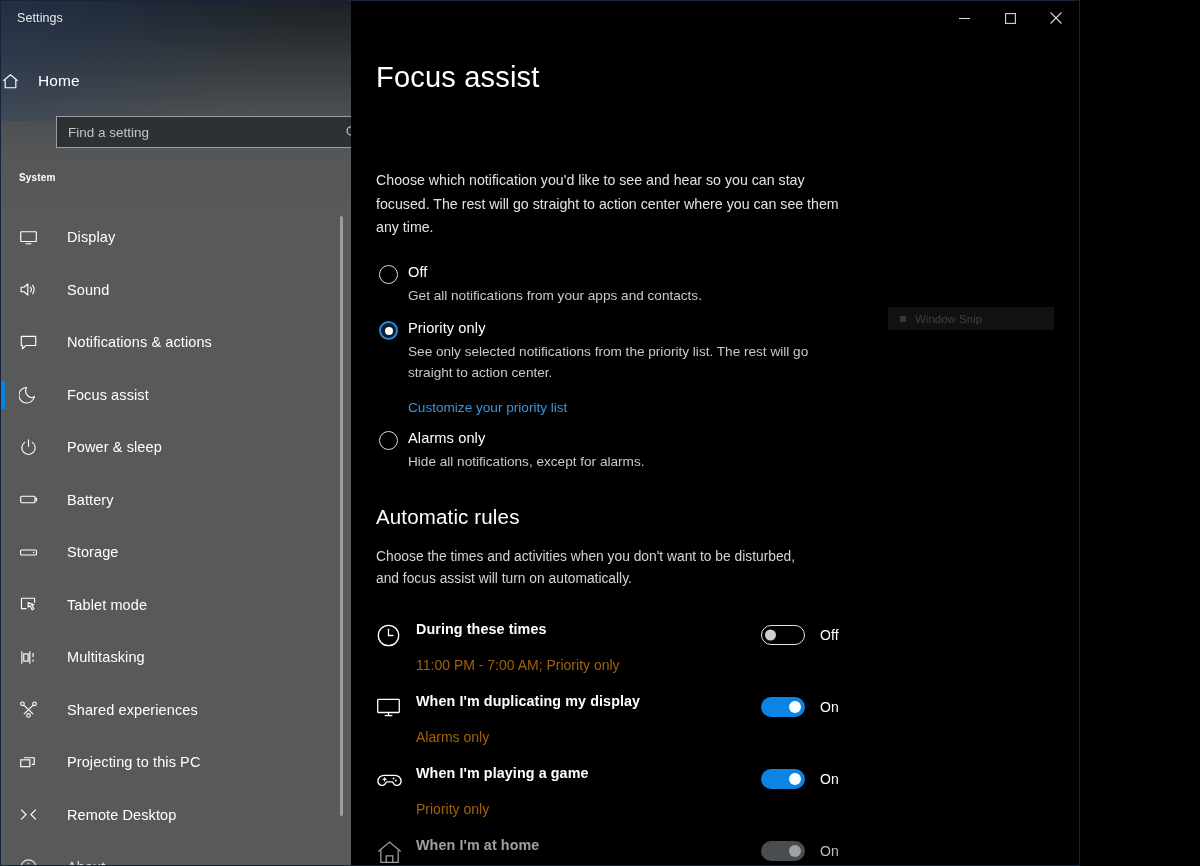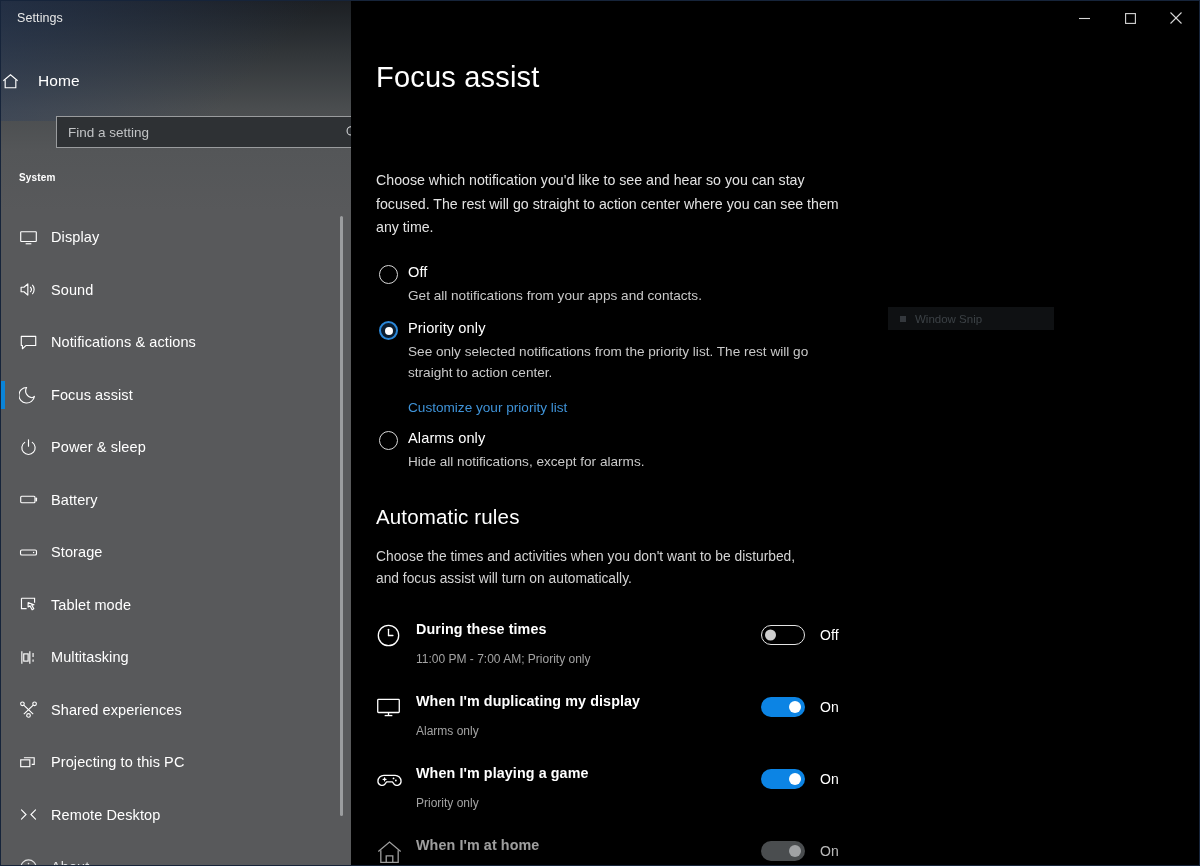--- a/index.html
+++ b/index.html
@@ -12,21 +12,21 @@
     background: #000;
   }
 
   body {
     font-family: "Liberation Sans", sans-serif;
     -webkit-font-smoothing: antialiased;
   }
 
   .window {
     position: relative;
-    width: 1200px;
+    width: 1080px;
     height: 866px;
     background: #000000;
     overflow: hidden;
     border: 1px solid #16243a;
   }
 
   
   .titlebar {
     position: absolute;
     top: 0; left: 0; right: 0;
@@ -177,21 +177,21 @@
     width: 30px;
     min-width: 30px;
     display: flex;
     align-items: center;
     justify-content: flex-start;
     color: #ffffff;
   }
   .nav-item .lbl {
     font-size: 14.5px;
     color: #ffffff;
-    margin-left: 2px;
+    margin-left: 18px;
     letter-spacing: 0.1px;
     white-space: nowrap;
   }
   .nav-item.selected::before {
     content: "";
     position: absolute;
     left: 0;
     top: 12px;
     bottom: 12px;
     width: 4px;
@@ -348,24 +348,24 @@
   }
   .rule-text { flex: 1; padding-top: 0px; }
   .rule-title {
     font-size: 14.3px;
     font-weight: bold;
     color: #ffffff;
     line-height: 20px;
     letter-spacing: 0.1px;
   }
   .rule-sub {
-    font-size: 12px;
-    color: #a3a3a3;
+    font-size: 14px;
+    color: #a16207;
     line-height: 20px;
-    margin-top: 10px;
+    margin-top: 16px;
   }
   .rule-toggle-wrap {
     position: absolute;
     left: 385px;
     top: 12px;
     display: flex;
     align-items: center;
   }
   .toggle {
     position: relative;

